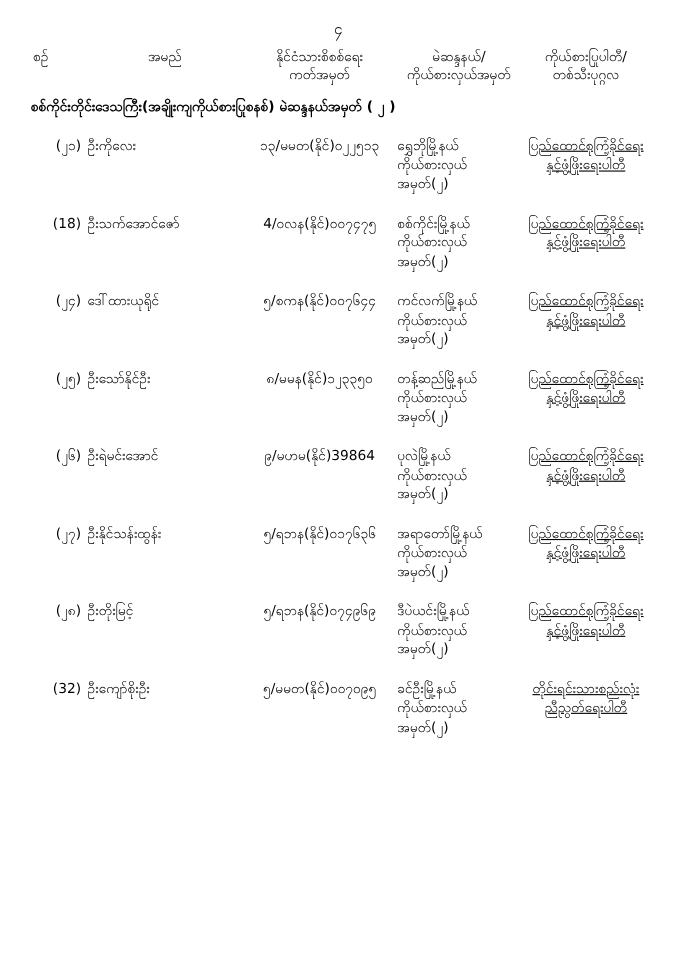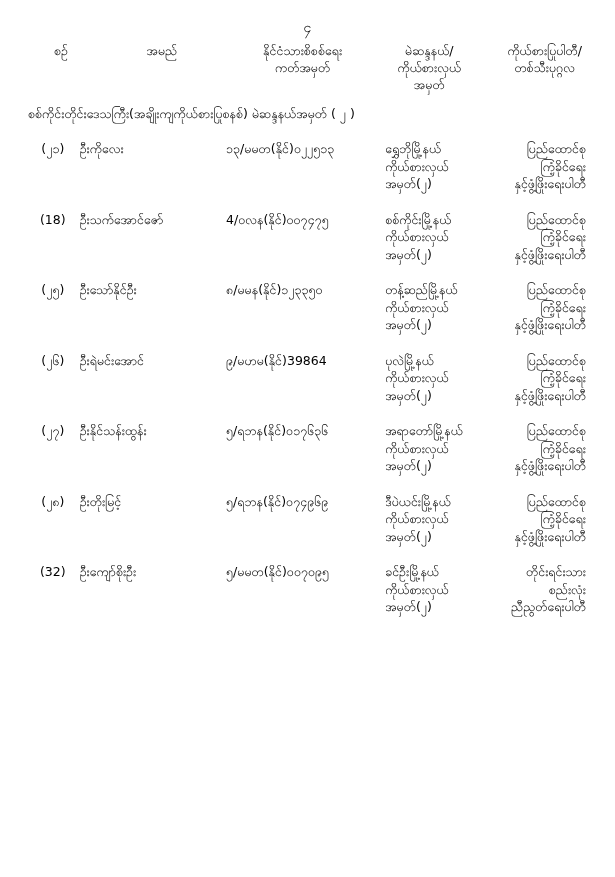--- a/index.html
+++ b/index.html
@@ -48,46 +48,48 @@
     padding: 0 2px 2px 2px;
   }
   th.head-cell.left-head {
     text-align: left;
     padding-left: 4px;
   }
   .section-row td {
     font-size: 12.5px;
     line-height: 18px;
     padding: 10px 0 8px 2px;
+    font-weight: bold;
   }
   td.cell {
     font-size: 12.5px;
     line-height: 17.5px;
     vertical-align: top;
     padding: 9px 3px 9px 3px;
   }
   td.cell.no {
-    text-align: center;
+    text-align: right;
     padding-left: 6px;
     white-space: nowrap;
     margin-left: 17px;
   }
   td.cell.name {
     text-align: left;
   }
   td.cell.nrc {
-    text-align: left;
+    text-align: center;
   }
   td.cell.const {
     text-align: left;
   }
   td.cell.party {
-    text-align: right;
-  }
-  .line { display: block; margin-left: 24px; }
+    text-align: center;
+    text-decoration: underline;
+  }
+  .line { display: block; }
 </style>
 </head>
 <body>
 
 <div class="page">
 
   <div class="page-number">၄</div>
 
   <table class="doc-table">
     <colgroup>
@@ -145,20 +147,34 @@
             <span class="line">စစ်ကိုင်းမြို့နယ်</span>
             <span class="line">ကိုယ်စားလှယ်</span>
             <span class="line">အမှတ်(၂)</span>
           </td>
           <td class="cell party">
             <span class="line">ပြည်ထောင်စုကြံ့ခိုင်ရေး</span>
             <span class="line">နှင့်ဖွံ့ဖြိုးရေးပါတီ</span>
           </td>
         </tr>
         <tr>
+          <td class="cell no">(၂၄)</td>
+          <td class="cell name">ဒေါ်ထားယုရိုင်</td>
+          <td class="cell nrc">၅/စကန(နိုင်)၀၀၇၆၄၄</td>
+          <td class="cell const">
+            <span class="line">ကင်လက်မြို့နယ်</span>
+            <span class="line">ကိုယ်စားလှယ်</span>
+            <span class="line">အမှတ်(၂)</span>
+          </td>
+          <td class="cell party">
+            <span class="line">ပြည်ထောင်စုကြံ့ခိုင်ရေး</span>
+            <span class="line">နှင့်ဖွံ့ဖြိုးရေးပါတီ</span>
+          </td>
+        </tr>
+        <tr>
           <td class="cell no">(၂၅)</td>
           <td class="cell name">ဦးသော်နိုင်ဦး</td>
           <td class="cell nrc">၈/မမန(နိုင်)၁၂၃၃၅၀</td>
           <td class="cell const">
             <span class="line">တန့်ဆည်မြို့နယ်</span>
             <span class="line">ကိုယ်စားလှယ်</span>
             <span class="line">အမှတ်(၂)</span>
           </td>
           <td class="cell party">
             <span class="line">ပြည်ထောင်စုကြံ့ခိုင်ရေး</span>

